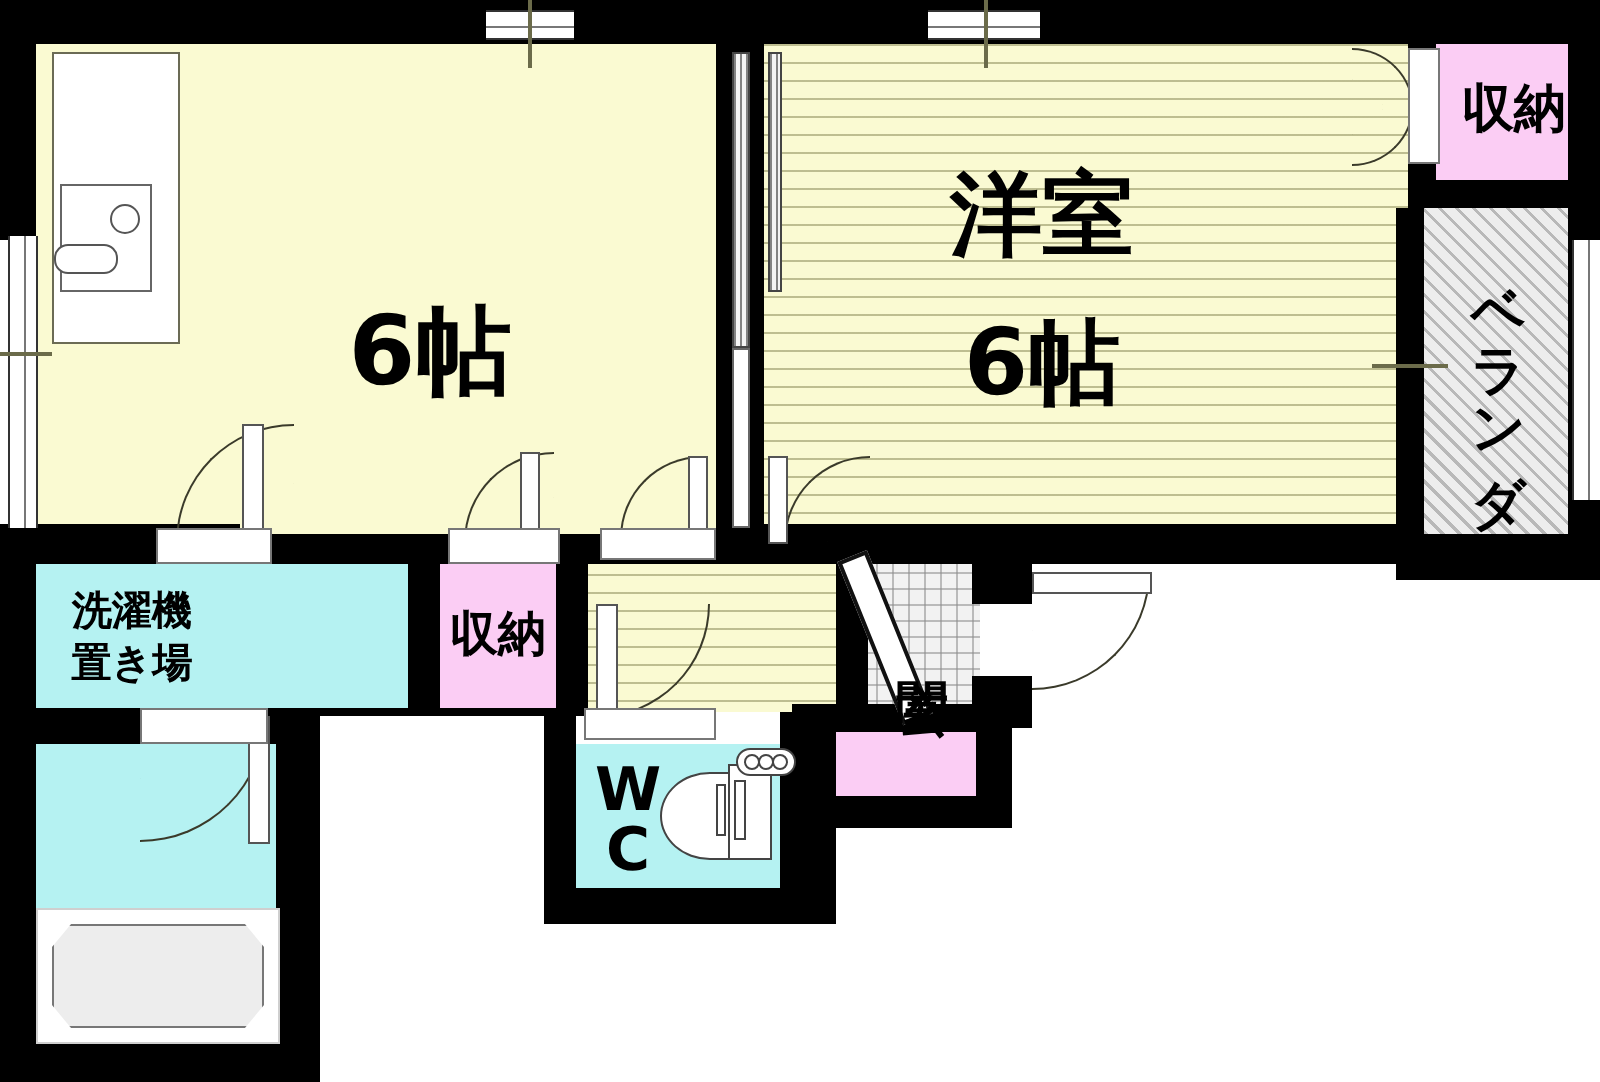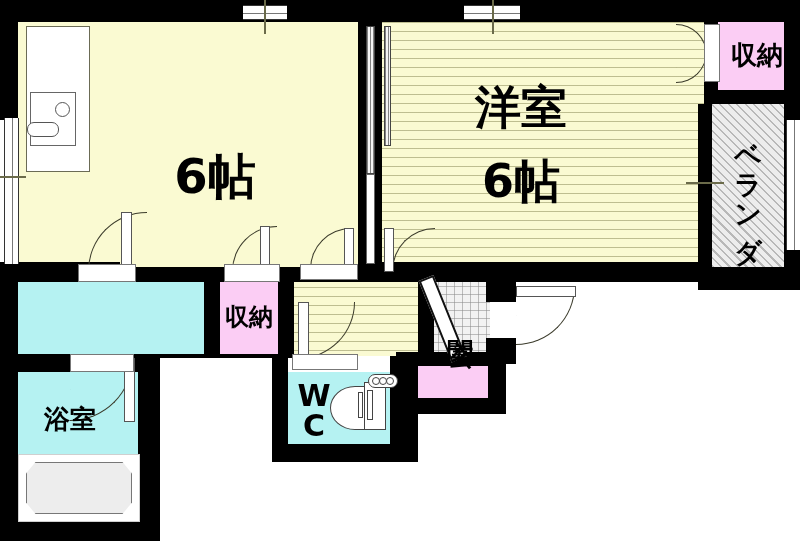--- a/index.html
+++ b/index.html
@@ -217,23 +217,24 @@
 
   <div class="lbl" style="left:150px;top:146px;width:130px;height:60px;font-size:48px;">6帖</div>
 
   <div class="lbl" style="left:446px;top:78px;width:150px;height:58px;font-size:46px;">洋室</div>
   <div class="lbl" style="left:446px;top:152px;width:150px;height:58px;font-size:46px;">6帖</div>
 
   <div class="lbl" style="left:720px;top:36px;width:74px;height:40px;font-size:26px;">収納</div>
 
   <div class="lbl vert" style="left:718px;top:108px;width:60px;height:156px;font-size:27px;">ベランダ</div>
 
+  <div class="lbl" style="left:20px;top:288px;width:92px;height:60px;font-size:20px;line-height:1.3;">洗濯機
+置き場</div>
   <div class="lbl" style="left:220px;top:298px;width:58px;height:40px;font-size:24px;">収納</div>
 
-  <div class="lbl" style="left:24px;top:400px;width:92px;height:40px;font-size:26px;">浴室</div>
 
   <div class="lbl" style="left:294px;top:382px;width:40px;height:58px;font-size:30px;line-height:1.0;">W
 C</div>
 
   <div class="lbl vert" style="left:440px;top:286px;width:40px;height:68px;font-size:26px;">玄関</div>
 
 
 </div>
 
 </body></html>

